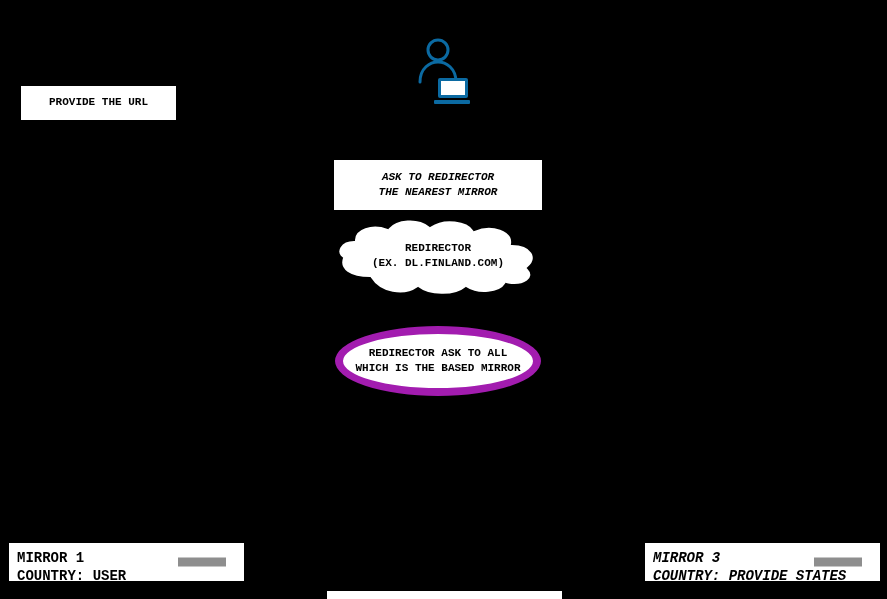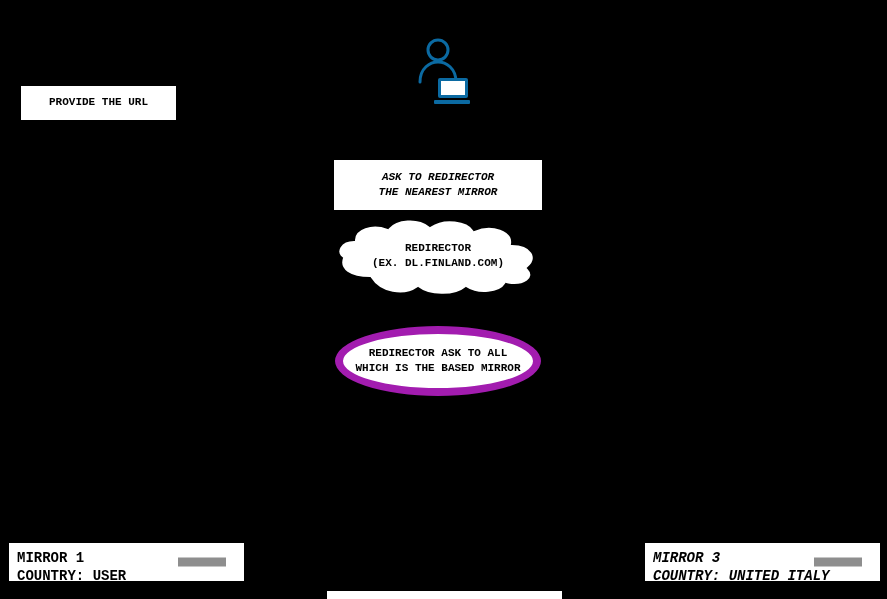--- a/index.html
+++ b/index.html
@@ -169,18 +169,18 @@
 
   <div class="mirror" style="left:326px; top:542px; width:237px; height:40px;margin-top:48px;">
     <div>MIRROR 2</div>
     <div class="slot"></div>
   </div>
 
   <div class="mirror" style="left:644px; top:542px; width:237px; height:40px;font-style:italic;">
     <div>MIRROR 3</div>
     <div>
       <span>COUNTRY:</span>
-      <span>UNITED ITALY</span>
+      <span>PROVIDE STATES</span>
     </div>
     <div class="slot"></div>
   </div>
 
 </div>
 
 </body></html>

